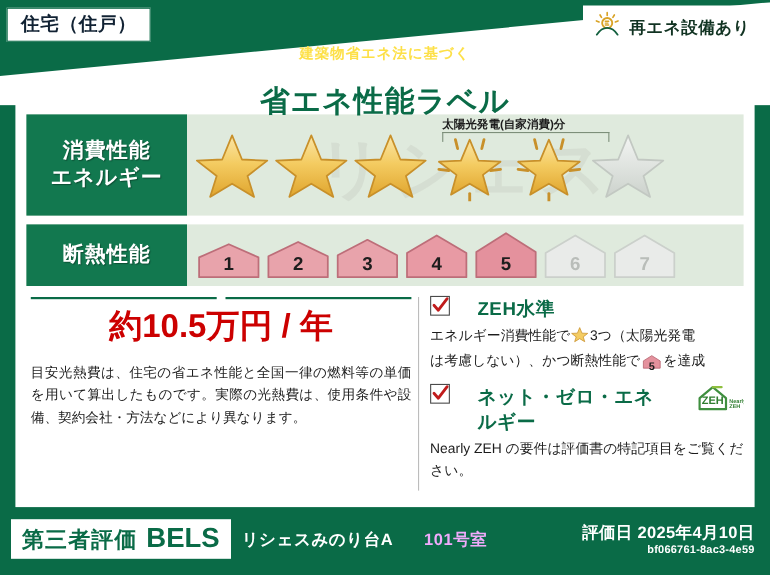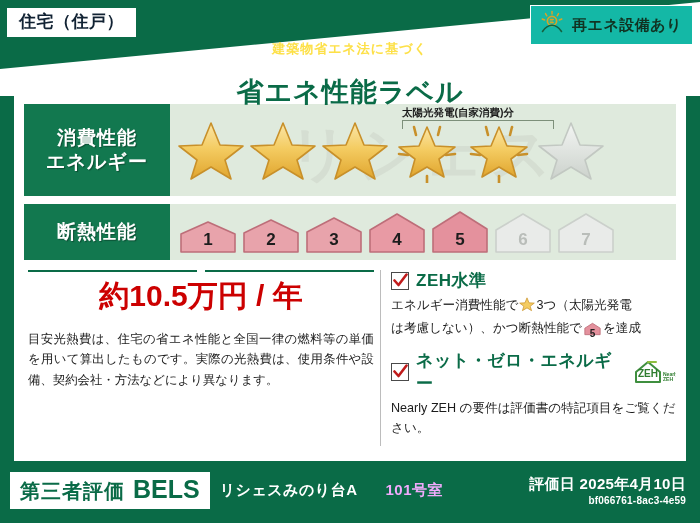--- a/index.html
+++ b/index.html
@@ -37,21 +37,21 @@
     padding: 4px 12px 5px 12px;
     font-size: 17px; font-weight: bold; color: #123;
     letter-spacing: 0.5px;
     z-index: 6;
     line-height: 1.15;
   }
 
   
   .renew-badge {
     position: absolute; right: 8px; top: 6px;
-    background: #14b8a6;
+    background: #ffffff;
     padding: 4px 10px 4px 8px;
     display: flex; align-items: center; gap: 7px;
     z-index: 6;
     box-shadow: 0 0 0 1px #ffffff;
   }
   .renew-badge .txt { font-size: 15px; font-weight: bold; color: #132; letter-spacing: 0.5px; }
 
   
   .title-wrap {
     position: absolute; left: 0; right: 0; top: 40px;
@@ -145,21 +145,21 @@
     margin-top: 4px;
   }
   .cost-note {
     margin-top: 12px;
     font-size: 12.4px; line-height: 1.65; color: #1c1c1c;
     text-align: justify;
   }
 
   
   .check-item { margin-bottom: 7px; }
-  .check-head { display: flex; align-items: center; gap: 7px; }
+  .check-head { display: flex; align-items: flex-start; gap: 25px; }
   .chk {
     width: 18px; height: 18px; min-width: 18px;
     border: 1.6px solid #4a4a4a; background: #fff;
     position: relative;
   }
   .chk svg { position: absolute; left: 1px; top: 0px; }
   .check-title { font-size: 17px; font-weight: bold; color: #0a6b47; letter-spacing: .5px; }
   .check-text {
     margin-top: 3px;
     font-size: 12.6px; line-height: 1.6; color: #1c1c1c;

